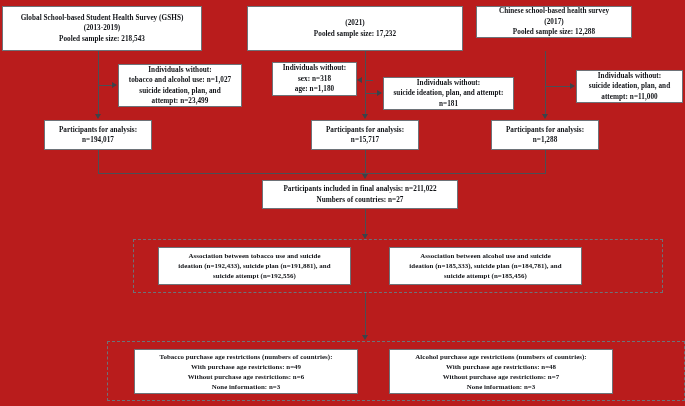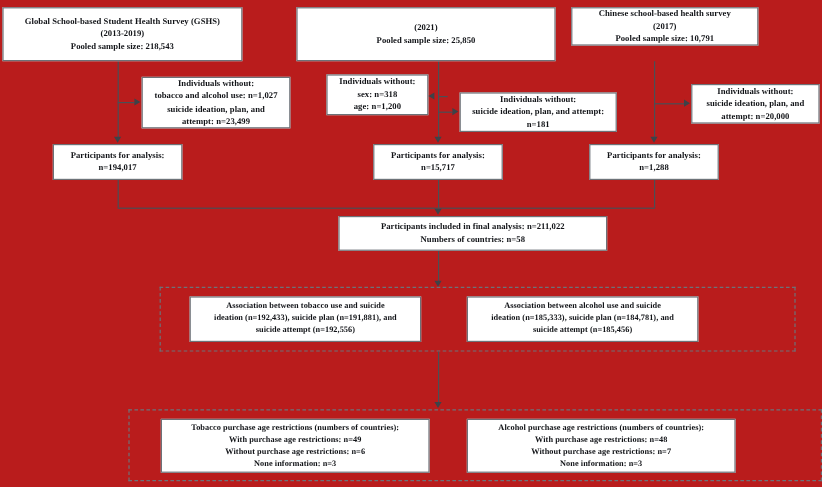--- a/index.html
+++ b/index.html
@@ -92,72 +92,72 @@
 <div id="canvas">
 
   <div class="box" style="left:2px; top:6px; width:200px; height:45px;">
     <span class="ln">Global School-based Student Health Survey (GSHS)</span>
     <span class="ln">(2013-2019)</span>
     <span class="ln">Pooled sample size: 218,543</span>
   </div>
 
   <div class="box" style="left:247px; top:6px; width:216px; height:45px;">
     <span class="ln">(2021)</span>
-    <span class="ln">Pooled sample size: 25,850</span>
+    <span class="ln">Pooled sample size: 17,232</span>
   </div>
 
   <div class="box" style="left:476px; top:6px; width:156px; height:32px;">
     <span class="ln">Chinese school-based health survey</span>
     <span class="ln">(2017)</span>
-    <span class="ln">Pooled sample size: 10,791</span>
+    <span class="ln">Pooled sample size: 12,288</span>
   </div>
 
   <div class="box" style="left:118px; top:64px; width:124px; height:43px;">
     <span class="ln">Individuals without:</span>
     <span class="ln">tobacco and alcohol use: n=1,027</span>
     <span class="ln">suicide ideation, plan, and</span>
     <span class="ln">attempt: n=23,499</span>
   </div>
 
   <div class="box" style="left:272px; top:62px; width:85px; height:34px;">
     <span class="ln">Individuals without:</span>
     <span class="ln">sex: n=318</span>
-    <span class="ln">age: n=1,200</span>
+    <span class="ln">age: n=1,180</span>
   </div>
 
   <div class="box" style="left:383px; top:77px; width:131px; height:33px;">
     <span class="ln">Individuals without:</span>
     <span class="ln">suicide ideation, plan, and attempt:</span>
     <span class="ln">n=181</span>
   </div>
 
   <div class="box" style="left:576px; top:70px; width:107px; height:33px;">
     <span class="ln">Individuals without:</span>
     <span class="ln">suicide ideation, plan, and</span>
-    <span class="ln">attempt: n=20,000</span>
+    <span class="ln">attempt: n=11,000</span>
   </div>
 
   <div class="box" style="left:44px; top:120px; width:108px; height:30px;">
     <span class="ln">Participants for analysis:</span>
     <span class="ln">n=194,017</span>
   </div>
 
   <div class="box" style="left:311px; top:120px; width:108px; height:30px;">
     <span class="ln">Participants for analysis:</span>
     <span class="ln">n=15,717</span>
   </div>
 
   <div class="box" style="left:491px; top:120px; width:108px; height:30px;">
     <span class="ln">Participants for analysis:</span>
     <span class="ln">n=1,288</span>
   </div>
 
-  <div class="box" style="left:262px; top:180px; width:224px; height:29px;margin-left:20px;">
+  <div class="box" style="left:262px; top:180px; width:196px; height:29px;">
     <span class="ln">Participants included in final analysis: n=211,022</span>
-    <span class="ln">Numbers of countries: n=58</span>
+    <span class="ln">Numbers of countries: n=27</span>
   </div>
 
   <div class="dashgroup" style="left:133px; top:239px; width:530px; height:54px;"></div>
 
   <div class="box small" style="left:158px; top:247px; width:193px; height:38px;">
     <span class="ln">Association between tobacco use and suicide</span>
     <span class="ln">ideation (n=192,433), suicide plan (n=191,881), and</span>
     <span class="ln">suicide attempt (n=192,556)</span>
   </div>
 

